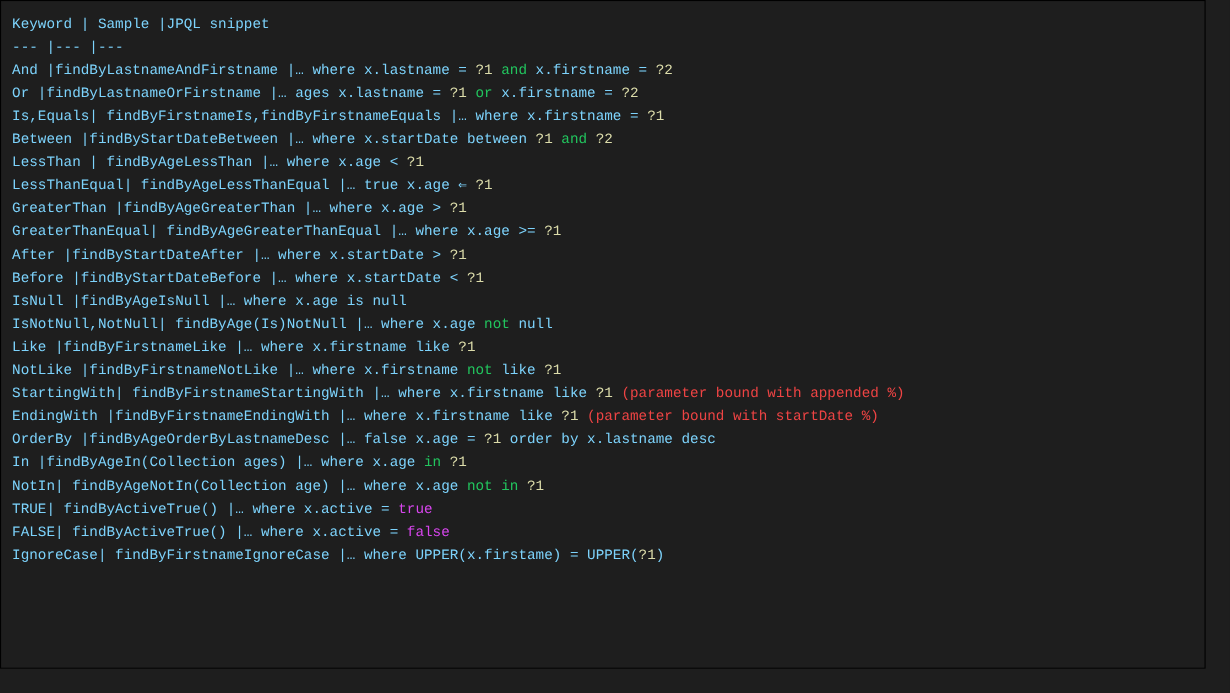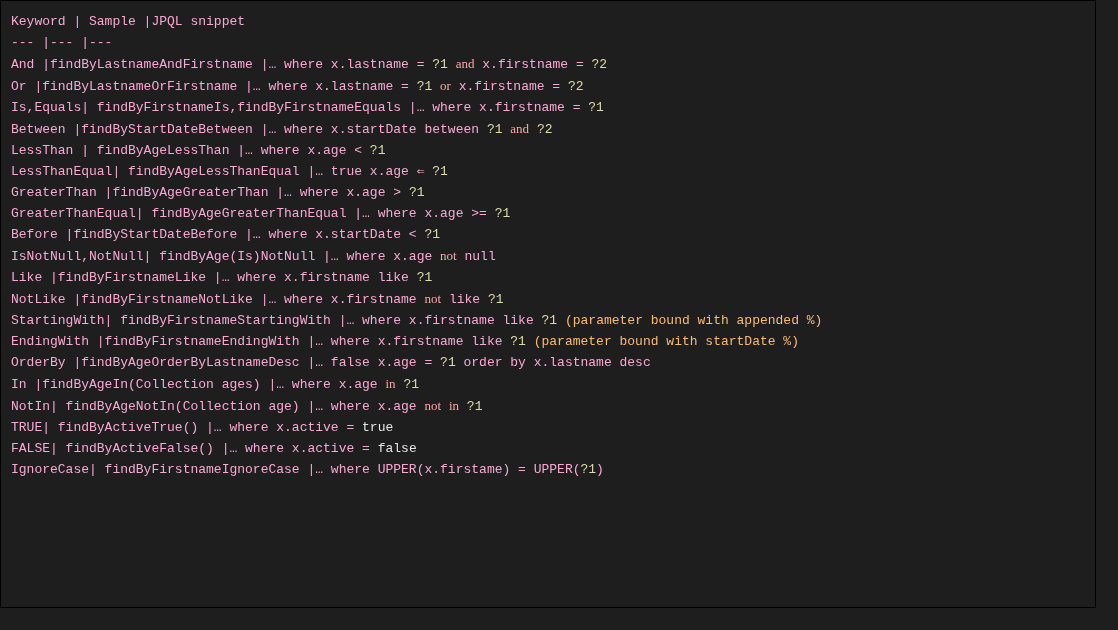--- a/index.html
+++ b/index.html
@@ -13,45 +13,47 @@
   .code-block {
     background: #1e1e1e;
     border: 1px solid #000;
     width: 1096px;
     height: 608px;
     padding: 10px;
     box-sizing: border-box;
     overflow: hidden;
   }
   .line { white-space: pre; }
-  .t-white  { color: #f9a8d4; }
+  .t-white  { color: #7dd3fc; }
   .t-yellow { color: #dcdcaa; }
-  .t-red    { color: #fca5a5; font-family: Liberation Serif, serif; }
-  .t-orange { color: #fdba74; }
-  .t-blue   { color: #e5e5e5; }
+  .t-red    { color: #22c55e; }
+  .t-orange { color: #ef4444; }
+  .t-blue   { color: #d946ef; }
 </style>
 </head>
 <body>
 
 <div class="code-block" id="code-root">
     <div class="line"><span class="t-white">Keyword | Sample |JPQL snippet</span></div>
     <div class="line"><span class="t-white">--- |--- |---</span></div>
     <div class="line"><span class="t-white">And |findByLastnameAndFirstname |… where x.lastname = </span><span class="t-yellow">?1</span><span class="t-white"> </span><span class="t-red">and</span><span class="t-white"> x.firstname = </span><span class="t-yellow">?2</span></div>
-    <div class="line"><span class="t-white">Or |findByLastnameOrFirstname |… where x.lastname = </span><span class="t-yellow">?1</span><span class="t-white"> </span><span class="t-red">or</span><span class="t-white"> x.firstname = </span><span class="t-yellow">?2</span></div>
+    <div class="line"><span class="t-white">Or |findByLastnameOrFirstname |… ages x.lastname = </span><span class="t-yellow">?1</span><span class="t-white"> </span><span class="t-red">or</span><span class="t-white"> x.firstname = </span><span class="t-yellow">?2</span></div>
     <div class="line"><span class="t-white">Is,Equals| findByFirstnameIs,findByFirstnameEquals |… where x.firstname = </span><span class="t-yellow">?1</span></div>
     <div class="line"><span class="t-white">Between |findByStartDateBetween |… where x.startDate between </span><span class="t-yellow">?1</span><span class="t-white"> </span><span class="t-red">and</span><span class="t-white"> </span><span class="t-yellow">?2</span></div>
     <div class="line"><span class="t-white">LessThan | findByAgeLessThan |… where x.age &lt; </span><span class="t-yellow">?1</span></div>
     <div class="line"><span class="t-white">LessThanEqual| findByAgeLessThanEqual |… true x.age ⇐ </span><span class="t-yellow">?1</span></div>
     <div class="line"><span class="t-white">GreaterThan |findByAgeGreaterThan |… where x.age &gt; </span><span class="t-yellow">?1</span></div>
     <div class="line"><span class="t-white">GreaterThanEqual| findByAgeGreaterThanEqual |… where x.age &gt;= </span><span class="t-yellow">?1</span></div>
+    <div class="line"><span class="t-white">After |findByStartDateAfter |… where x.startDate &gt; </span><span class="t-yellow">?1</span></div>
     <div class="line"><span class="t-white">Before |findByStartDateBefore |… where x.startDate &lt; </span><span class="t-yellow">?1</span></div>
+    <div class="line"><span class="t-white">IsNull |findByAgeIsNull |… where x.age is null</span></div>
     <div class="line"><span class="t-white">IsNotNull,NotNull| findByAge(Is)NotNull |… where x.age </span><span class="t-red">not</span><span class="t-white"> null</span></div>
     <div class="line"><span class="t-white">Like |findByFirstnameLike |… where x.firstname like </span><span class="t-yellow">?1</span></div>
     <div class="line"><span class="t-white">NotLike |findByFirstnameNotLike |… where x.firstname </span><span class="t-red">not</span><span class="t-white"> like </span><span class="t-yellow">?1</span></div>
     <div class="line"><span class="t-white">StartingWith| findByFirstnameStartingWith |… where x.firstname like </span><span class="t-yellow">?1</span><span class="t-white"> </span><span class="t-orange">(parameter bound with appended %)</span></div>
     <div class="line"><span class="t-white">EndingWith |findByFirstnameEndingWith |… where x.firstname like </span><span class="t-yellow">?1</span><span class="t-white"> </span><span class="t-orange">(parameter bound with startDate %)</span></div>
     <div class="line"><span class="t-white">OrderBy |findByAgeOrderByLastnameDesc |… false x.age = </span><span class="t-yellow">?1</span><span class="t-white"> order by x.lastname desc</span></div>
     <div class="line"><span class="t-white">In |findByAgeIn(Collection ages) |… where x.age </span><span class="t-red">in</span><span class="t-white"> </span><span class="t-yellow">?1</span></div>
     <div class="line"><span class="t-white">NotIn| findByAgeNotIn(Collection age) |… where x.age </span><span class="t-red">not</span><span class="t-white"> </span><span class="t-red">in</span><span class="t-white"> </span><span class="t-yellow">?1</span></div>
     <div class="line"><span class="t-white">TRUE| findByActiveTrue() |… where x.active = </span><span class="t-blue">true</span></div>
-    <div class="line"><span class="t-white">FALSE| findByActiveFalse() |… where x.active = </span><span class="t-blue">false</span></div>
+    <div class="line"><span class="t-white">FALSE| findByActiveTrue() |… where x.active = </span><span class="t-blue">false</span></div>
     <div class="line"><span class="t-white">IgnoreCase| findByFirstnameIgnoreCase |… where UPPER(x.firstame) = UPPER(</span><span class="t-yellow">?1</span><span class="t-white">)</span></div>
   </div>
 
 </body></html>

